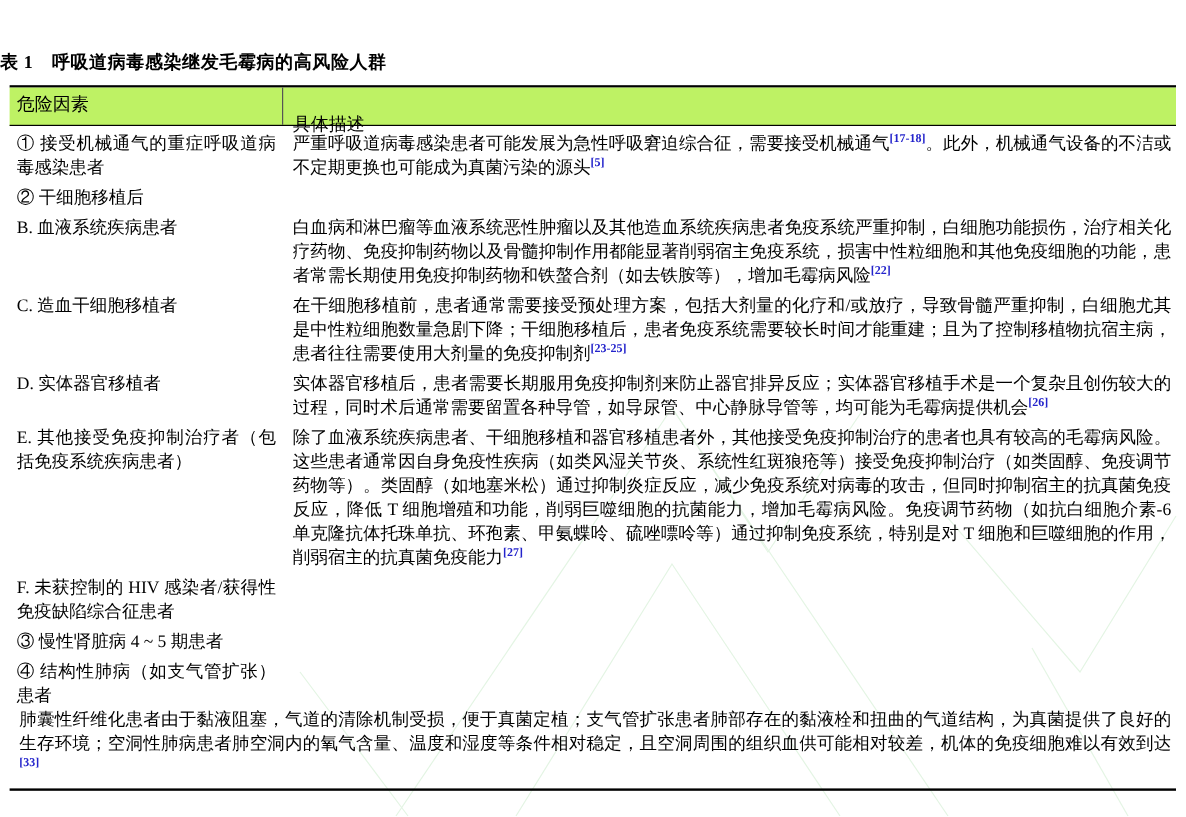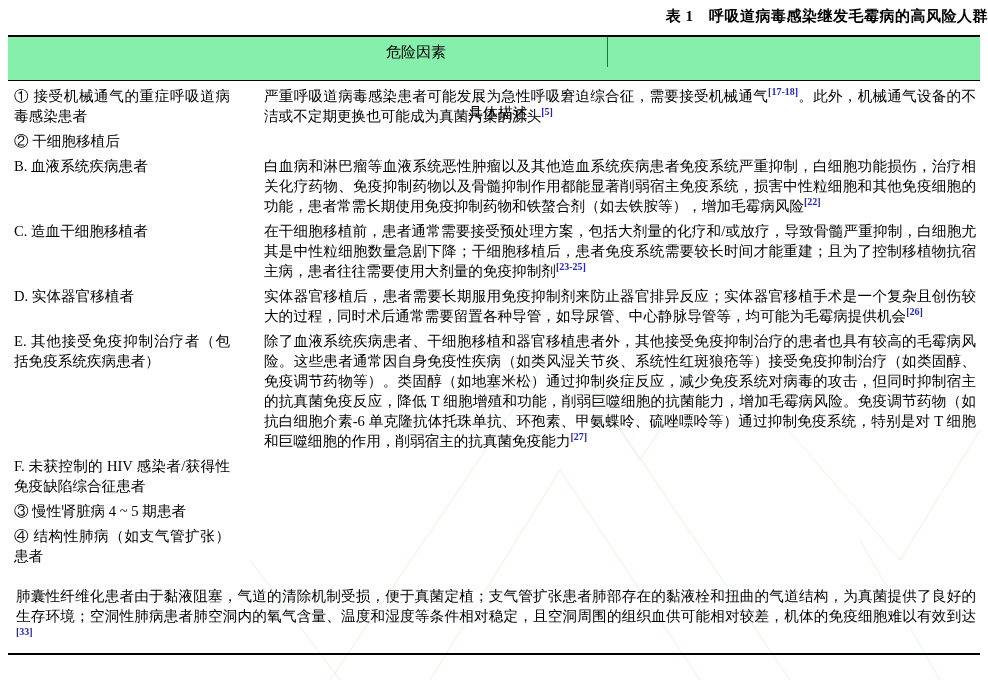--- a/index.html
+++ b/index.html
@@ -5,40 +5,40 @@
   * { margin:0; padding:0; box-sizing:border-box; }
   html,body { background:#ffffff; }
   body {
     width:988px; height:681px; overflow:hidden;
     font-family:"Liberation Serif","DejaVu Serif",serif;
     color:#000;
   }
   .page { position:relative; width:988px; height:681px; overflow:hidden; }
 
   .title {
-    text-align:right; font-weight:bold; font-size:15px;
-    padding-top:7px; letter-spacing:0.5px;
+    text-align:left; font-weight:bold; font-size:15px;
+    padding-top:7px; letter-spacing:0.5px;margin-top:36px;
   }
 
   .table {
     position:relative; margin:9px 8px 0 8px;
     border-top:2px solid #000; border-bottom:2px solid #000;
   }
   .thead {
     display:flex; align-items:center;
-    background:#86efac; border-bottom:1px solid #000;
-    height:44px; font-size:15px;flex-direction:column;
+    background:#bef264; border-bottom:1px solid #000;
+    height:32px; font-size:15px;
   }
   .thead .hcell { line-height:30px; }
   .thead .h-factor { width:228px; padding-left:6px; border-right:1px solid #555; height:100%; }
   .thead .h-desc   { flex:1; padding-left:8px;margin-top:31px; }
 
   .tbody { padding:5px 0 7px 0; position:relative; z-index:1; }
 
-  .trow { display:flex; margin-bottom:5px;gap:20px; }
+  .trow { display:flex; margin-bottom:5px; }
   .trow:last-child { margin-bottom:0;flex-direction:column; }
   .cell {
     font-size:14.6px; line-height:20px;
     text-align:justify; text-justify:inter-ideograph;
   }
   .factor { width:228px; flex:none; padding-left:6px; padding-right:6px; }
   .desc   { flex:1; padding-left:8px; padding-right:4px; }
 
   sup.ref {
     color:#2323cb; font-size:10px; line-height:0;

